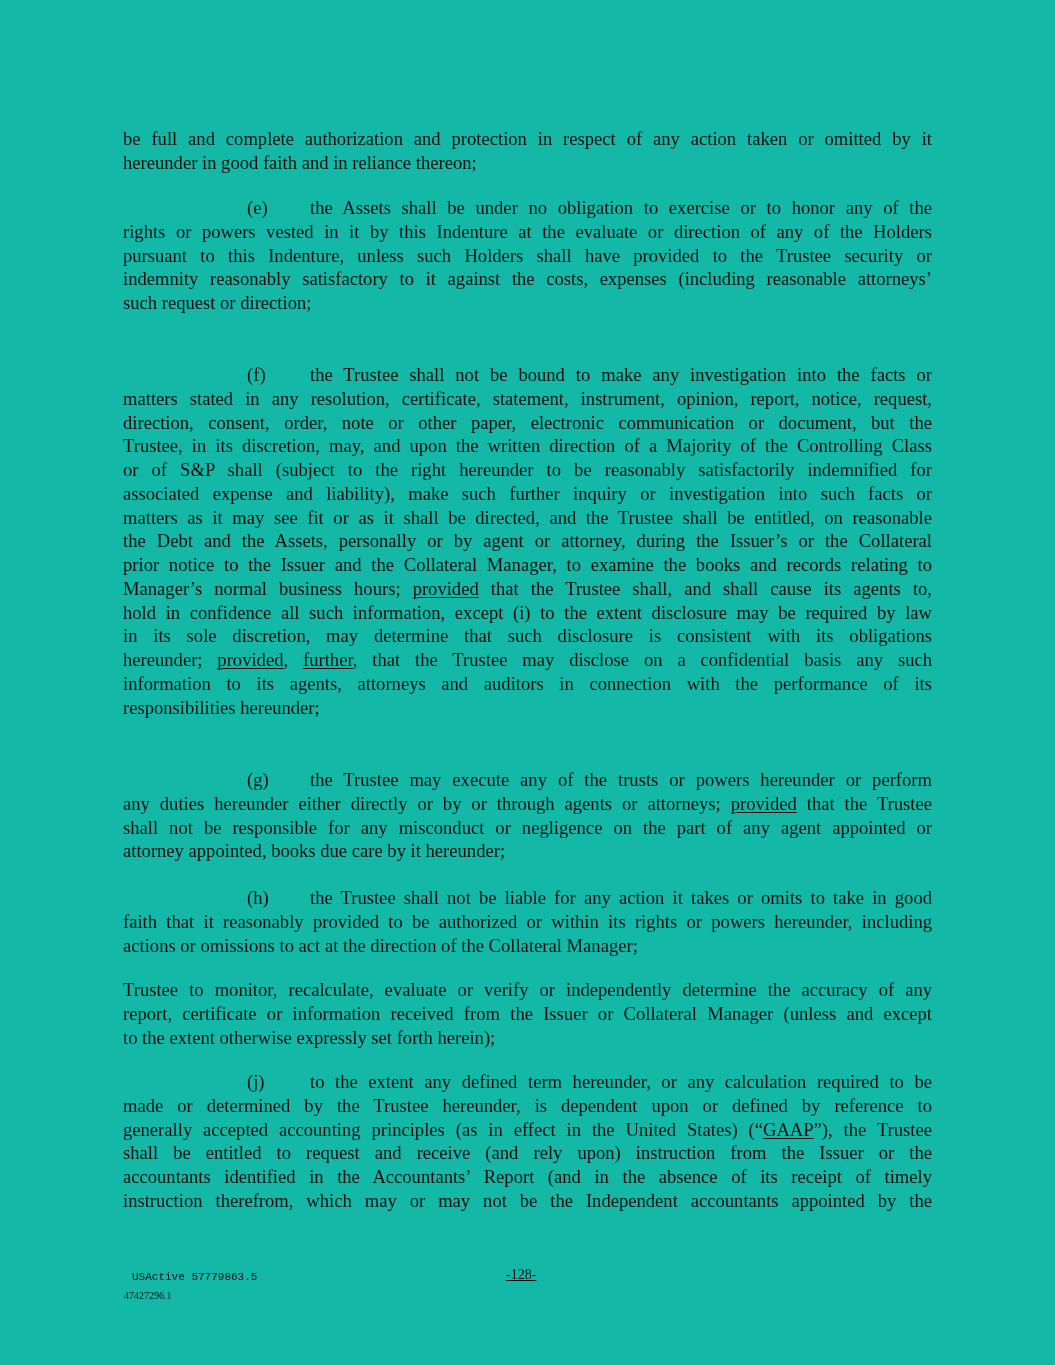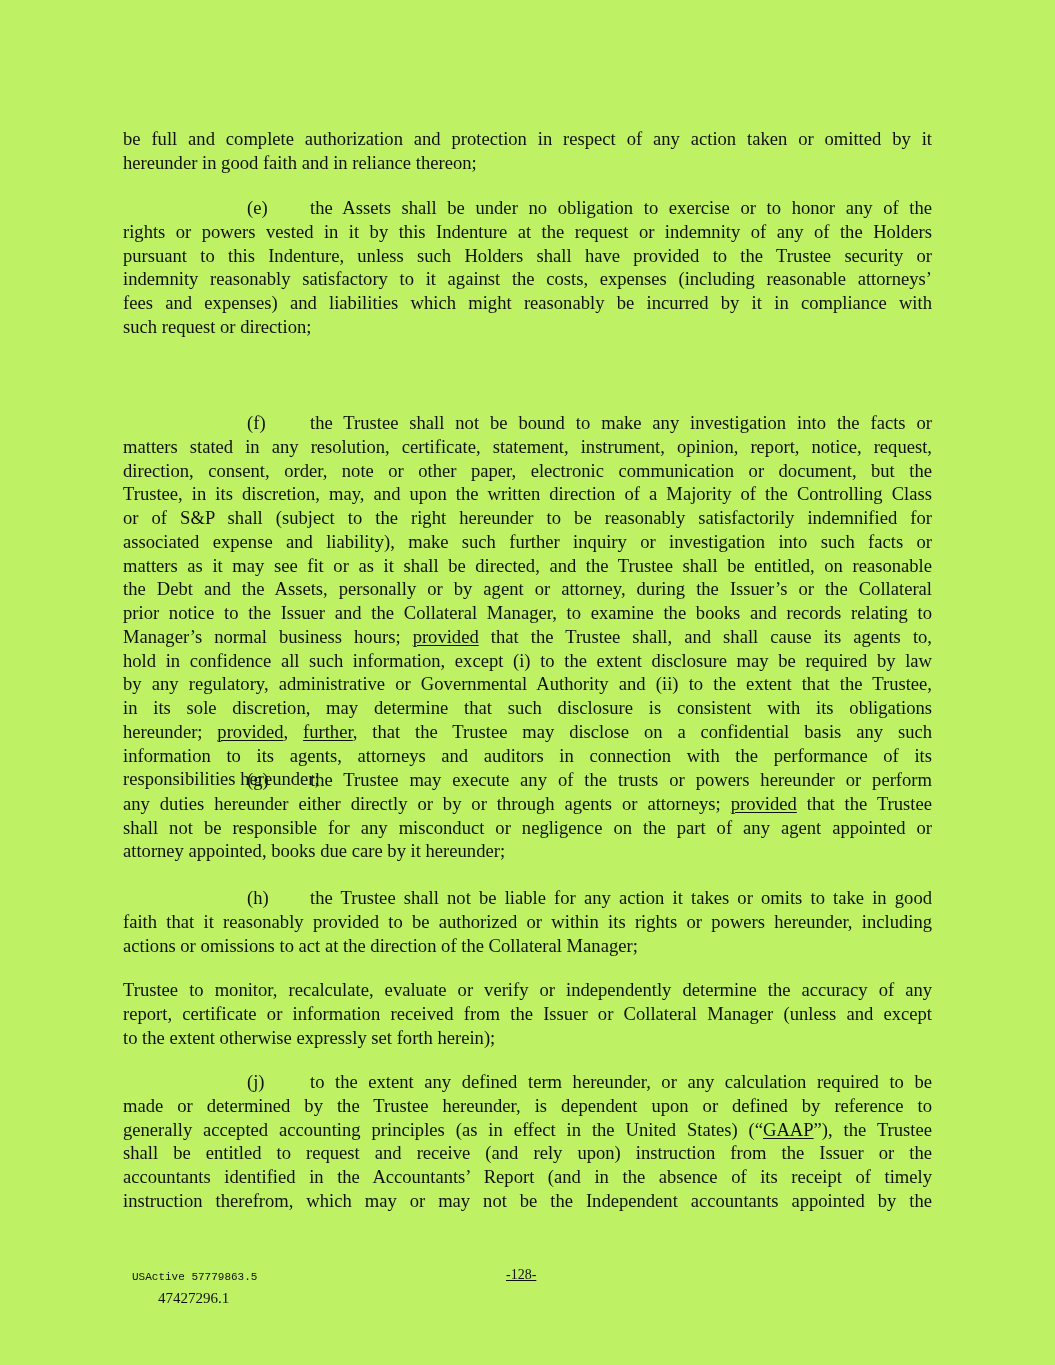--- a/index.html
+++ b/index.html
@@ -1,71 +1,69 @@
 <!DOCTYPE html>
 <html><head>
 <meta charset="utf-8">
 <style>
   html, body { margin: 0; padding: 0; background: #ffffff; }
   body { width: 1055px; height: 1365px; position: relative; overflow: hidden; }
-  .page { position: absolute; left: 0; top: 0; width: 1055px; height: 1365px; background: #bef264; }
+  .page { position: absolute; left: 0; top: 0; width: 1055px; height: 1365px; background: #14b8a6; }
   .body-text {
     position: absolute; left: 123px; width: 809px;
     font-family: "Liberation Serif", "DejaVu Serif", serif;
     font-size: 18.6px; color: #111; line-height: 23.75px;
   }
   .line { display: block; height: 23.75px; white-space: nowrap; text-align: justify; text-align-last: justify; }
   .line.last { text-align-last: left; }
   .line.indent { padding-left: 124px; }
   .marker { display: inline-block; width: 63px; }
   .ul { text-decoration: underline; text-underline-offset: 2px; text-decoration-thickness: 1px; }
   .para { position: absolute; left: 0; width: 809px; }
   .footer-id {
     position: absolute; left: 132px; top: 1271px;
     font-family: Liberation Mono, monospace; font-size: 11px; color: #111;
   }
   .footer-id2 {
     position: absolute; left: 124px; top: 1290px;
-    font-family: "Liberation Serif", "DejaVu Serif", serif; font-size: 15px; color: #111; margin-left: 34px;
+    font-family: "Liberation Serif", "DejaVu Serif", serif; font-size: 10px; color: #111;
   }
   .page-num {
     position: absolute; left: 506px; top: 1267px;
     font-family: "Liberation Serif", "DejaVu Serif", serif; font-size: 14px; color: #111; text-decoration: underline;
   }
 </style>
 </head>
 <body>
 
 <div class="page">
   <div class="body-text" id="body-text" style="top:127px;">
       <div class="para" style="top: 0px;">
         <span class="line"><span>be full and complete authorization and protection in respect of any action taken or omitted by it</span></span>
         <span class="line last"><span>hereunder in good faith and in reliance thereon;</span></span>
       </div>
       <div class="para" style="top: 69px;">
         <span class="line indent"><span class="marker">(e)</span><span>the Assets shall be under no obligation to exercise or to honor any of the</span></span>
-        <span class="line"><span>rights or powers vested in it by this Indenture at the request or indemnity of any of the Holders</span></span>
+        <span class="line"><span>rights or powers vested in it by this Indenture at the evaluate or direction of any of the Holders</span></span>
         <span class="line"><span>pursuant to this Indenture, unless such Holders shall have provided to the Trustee security or</span></span>
         <span class="line"><span>indemnity reasonably satisfactory to it against the costs, expenses (including reasonable attorneys’</span></span>
-        <span class="line"><span>fees and expenses) and liabilities which might reasonably be incurred by it in compliance with</span></span>
         <span class="line last"><span>such request or direction;</span></span>
       </div>
-      <div class="para" style="top: 236px; margin-top: 48px;">
+      <div class="para" style="top: 236px;">
         <span class="line indent"><span class="marker">(f)</span><span>the Trustee shall not be bound to make any investigation into the facts or</span></span>
         <span class="line"><span>matters stated in any resolution, certificate, statement, instrument, opinion, report, notice, request,</span></span>
         <span class="line"><span>direction, consent, order, note or other paper, electronic communication or document, but the</span></span>
         <span class="line"><span>Trustee, in its discretion, may, and upon the written direction of a Majority of the Controlling Class</span></span>
         <span class="line"><span>or of S&amp;P shall (subject to the right hereunder to be reasonably satisfactorily indemnified for</span></span>
         <span class="line"><span>associated expense and liability), make such further inquiry or investigation into such facts or</span></span>
         <span class="line"><span>matters as it may see fit or as it shall be directed, and the Trustee shall be entitled, on reasonable</span></span>
         <span class="line"><span>the Debt and the Assets, personally or by agent or attorney, during the Issuer’s or the Collateral</span></span>
         <span class="line"><span>prior notice to the Issuer and the Collateral Manager, to examine the books and records relating to</span></span>
         <span class="line"><span>Manager’s normal business hours; </span><span class="ul">provided</span><span> that the Trustee shall, and shall cause its agents to,</span></span>
         <span class="line"><span>hold in confidence all such information, except (i) to the extent disclosure may be required by law</span></span>
-        <span class="line"><span>by any regulatory, administrative or Governmental Authority and (ii) to the extent that the Trustee,</span></span>
         <span class="line"><span>in its sole discretion, may determine that such disclosure is consistent with its obligations</span></span>
         <span class="line"><span>hereunder; </span><span class="ul">provided</span><span>, </span><span class="ul">further</span><span>, that the Trustee may disclose on a confidential basis any such</span></span>
         <span class="line"><span>information to its agents, attorneys and auditors in connection with the performance of its</span></span>
         <span class="line last"><span>responsibilities hereunder;</span></span>
       </div>
       <div class="para" style="top: 641px;">
         <span class="line indent"><span class="marker">(g)</span><span>the Trustee may execute any of the trusts or powers hereunder or perform</span></span>
         <span class="line"><span>any duties hereunder either directly or by or through agents or attorneys; </span><span class="ul">provided</span><span> that the Trustee</span></span>
         <span class="line"><span>shall not be responsible for any misconduct or negligence on the part of any agent appointed or</span></span>
         <span class="line last"><span>attorney appointed, books due care by it hereunder;</span></span>

